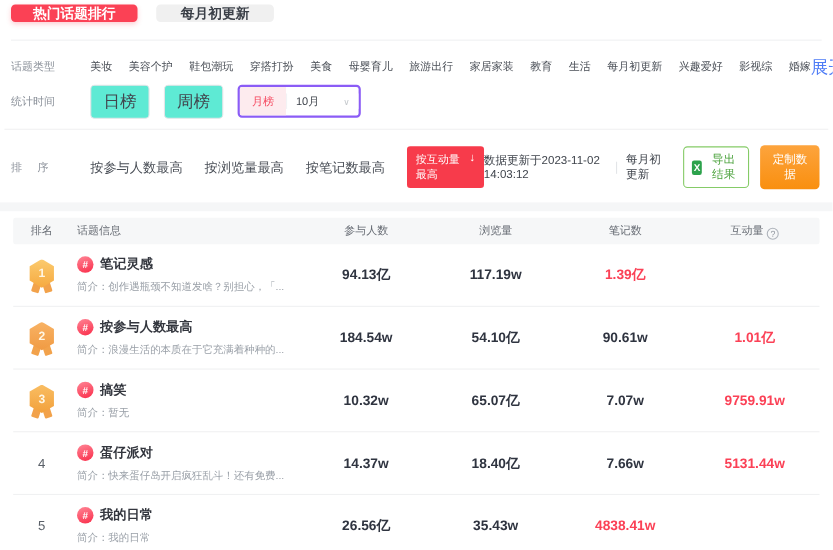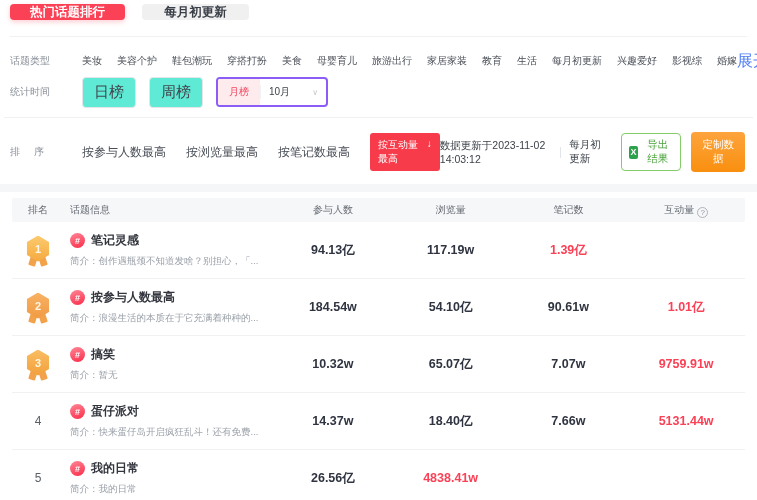--- a/index.html
+++ b/index.html
@@ -270,16 +270,17 @@
     <div class="topic-cell">
       <div class="t-line">
         <span class="hash-ic">#</span>
         <span class="t-title">我的日常</span>
       </div>
       <div class="t-desc">
         <span>简介：</span><span>我的日常</span>
       </div>
     </div>
     <div class="val">26.56亿</div>
+    <div class="val">35.43w</div>
     <div class="val red">4838.41w</div>
   </div>
 </div>
 </div>
 
 </body></html>

